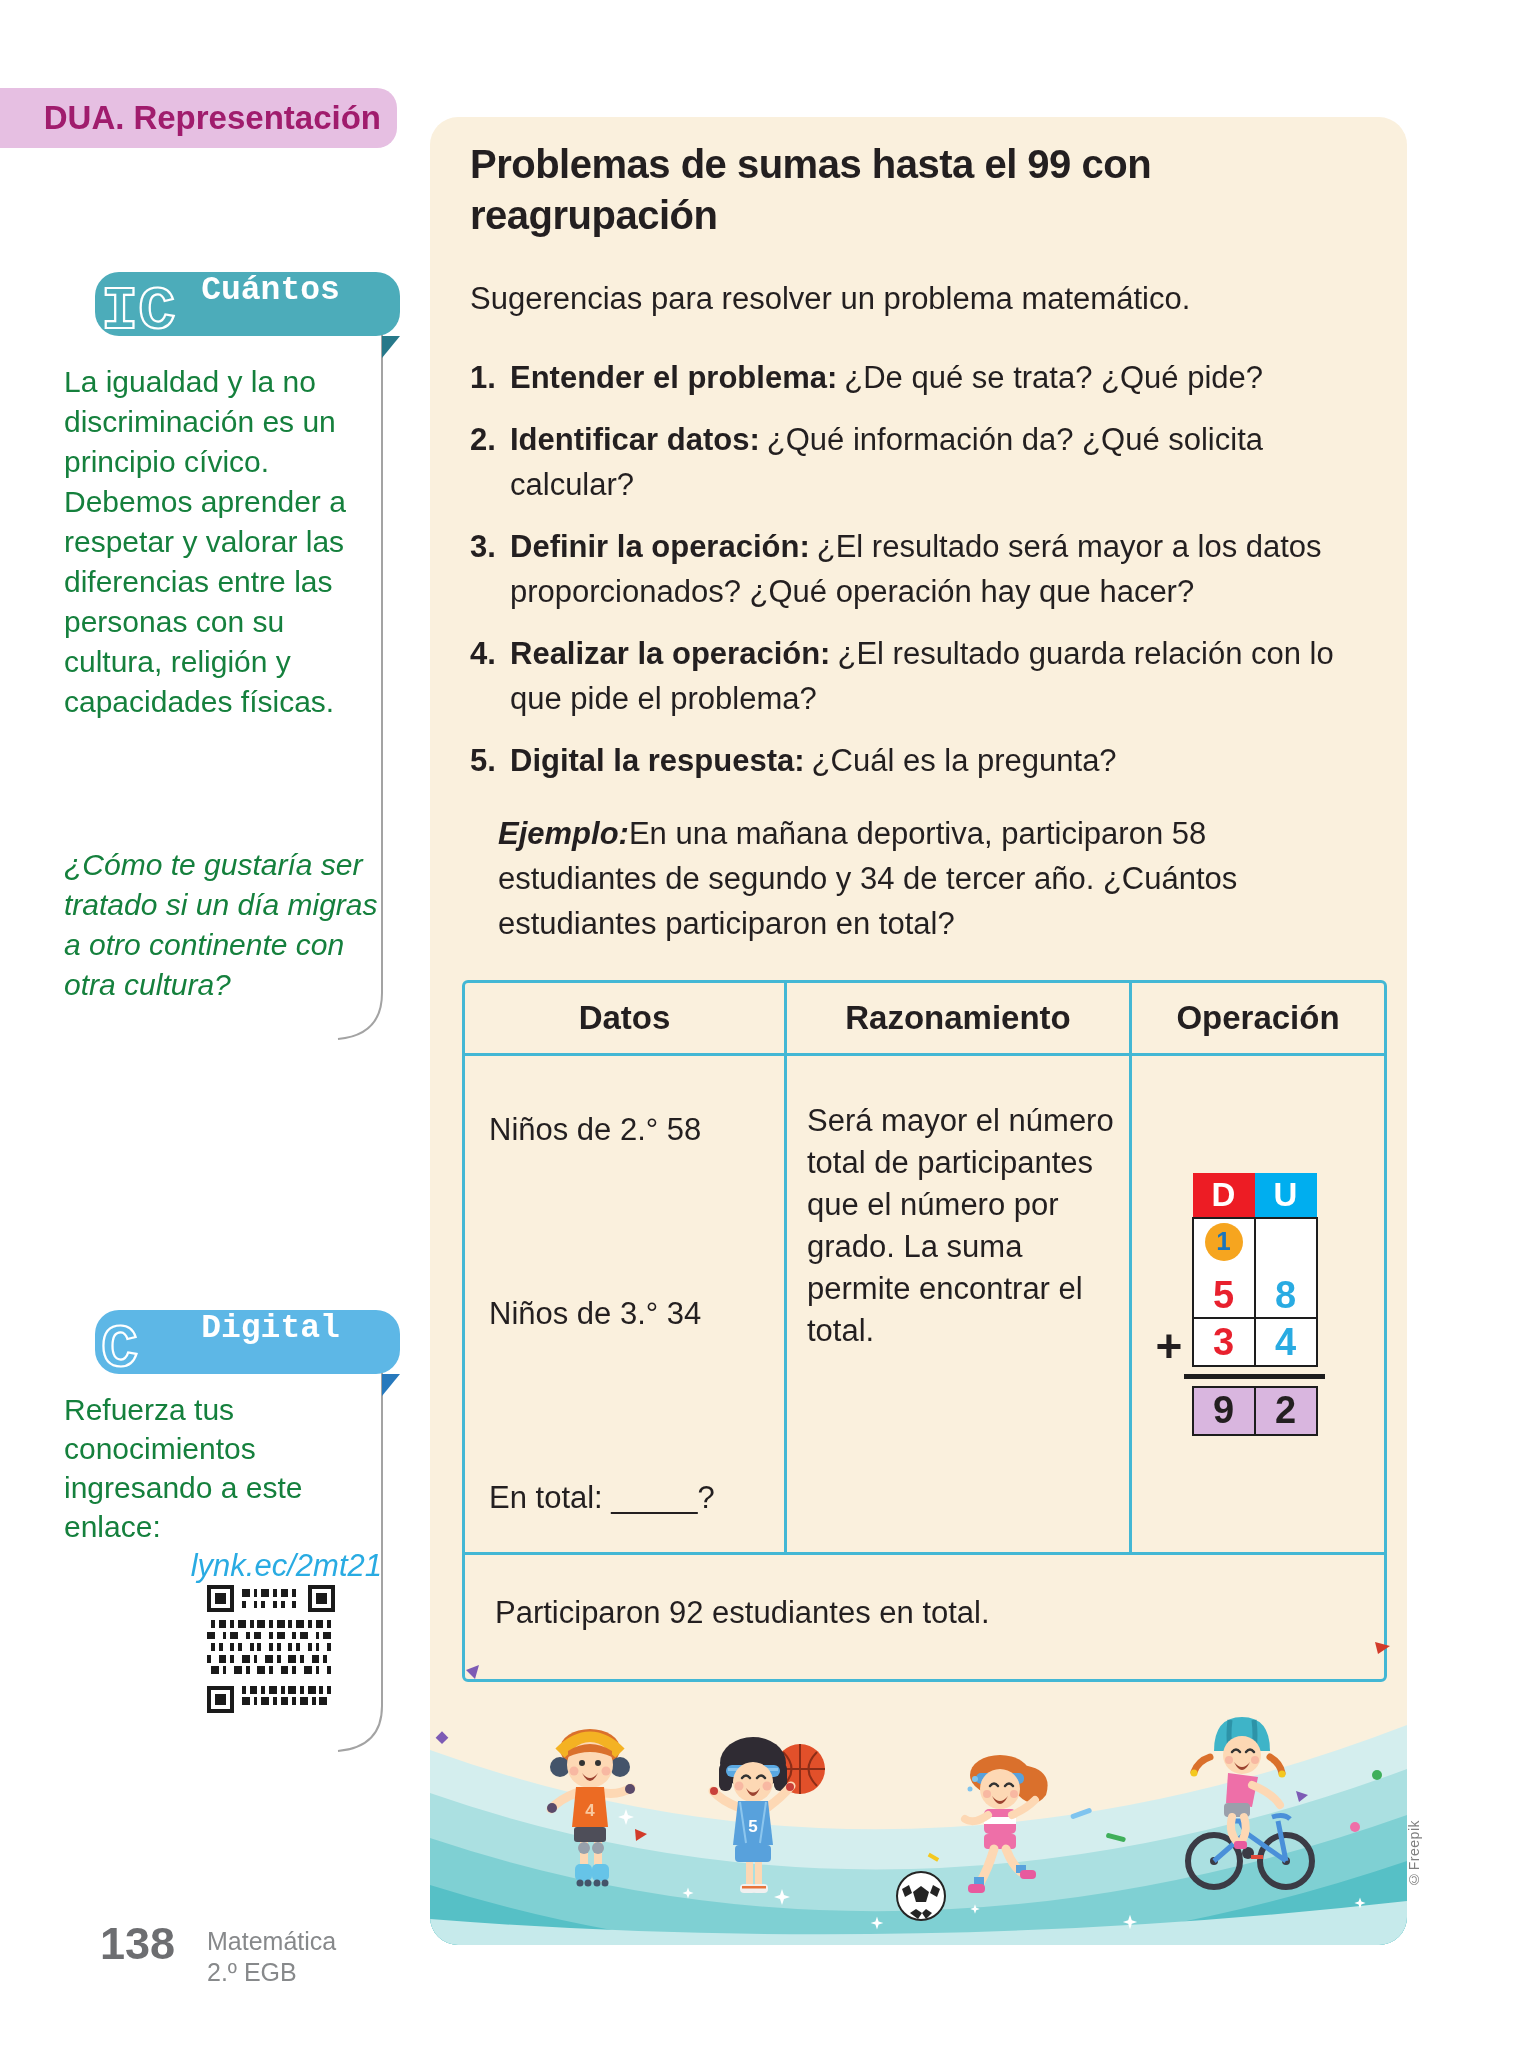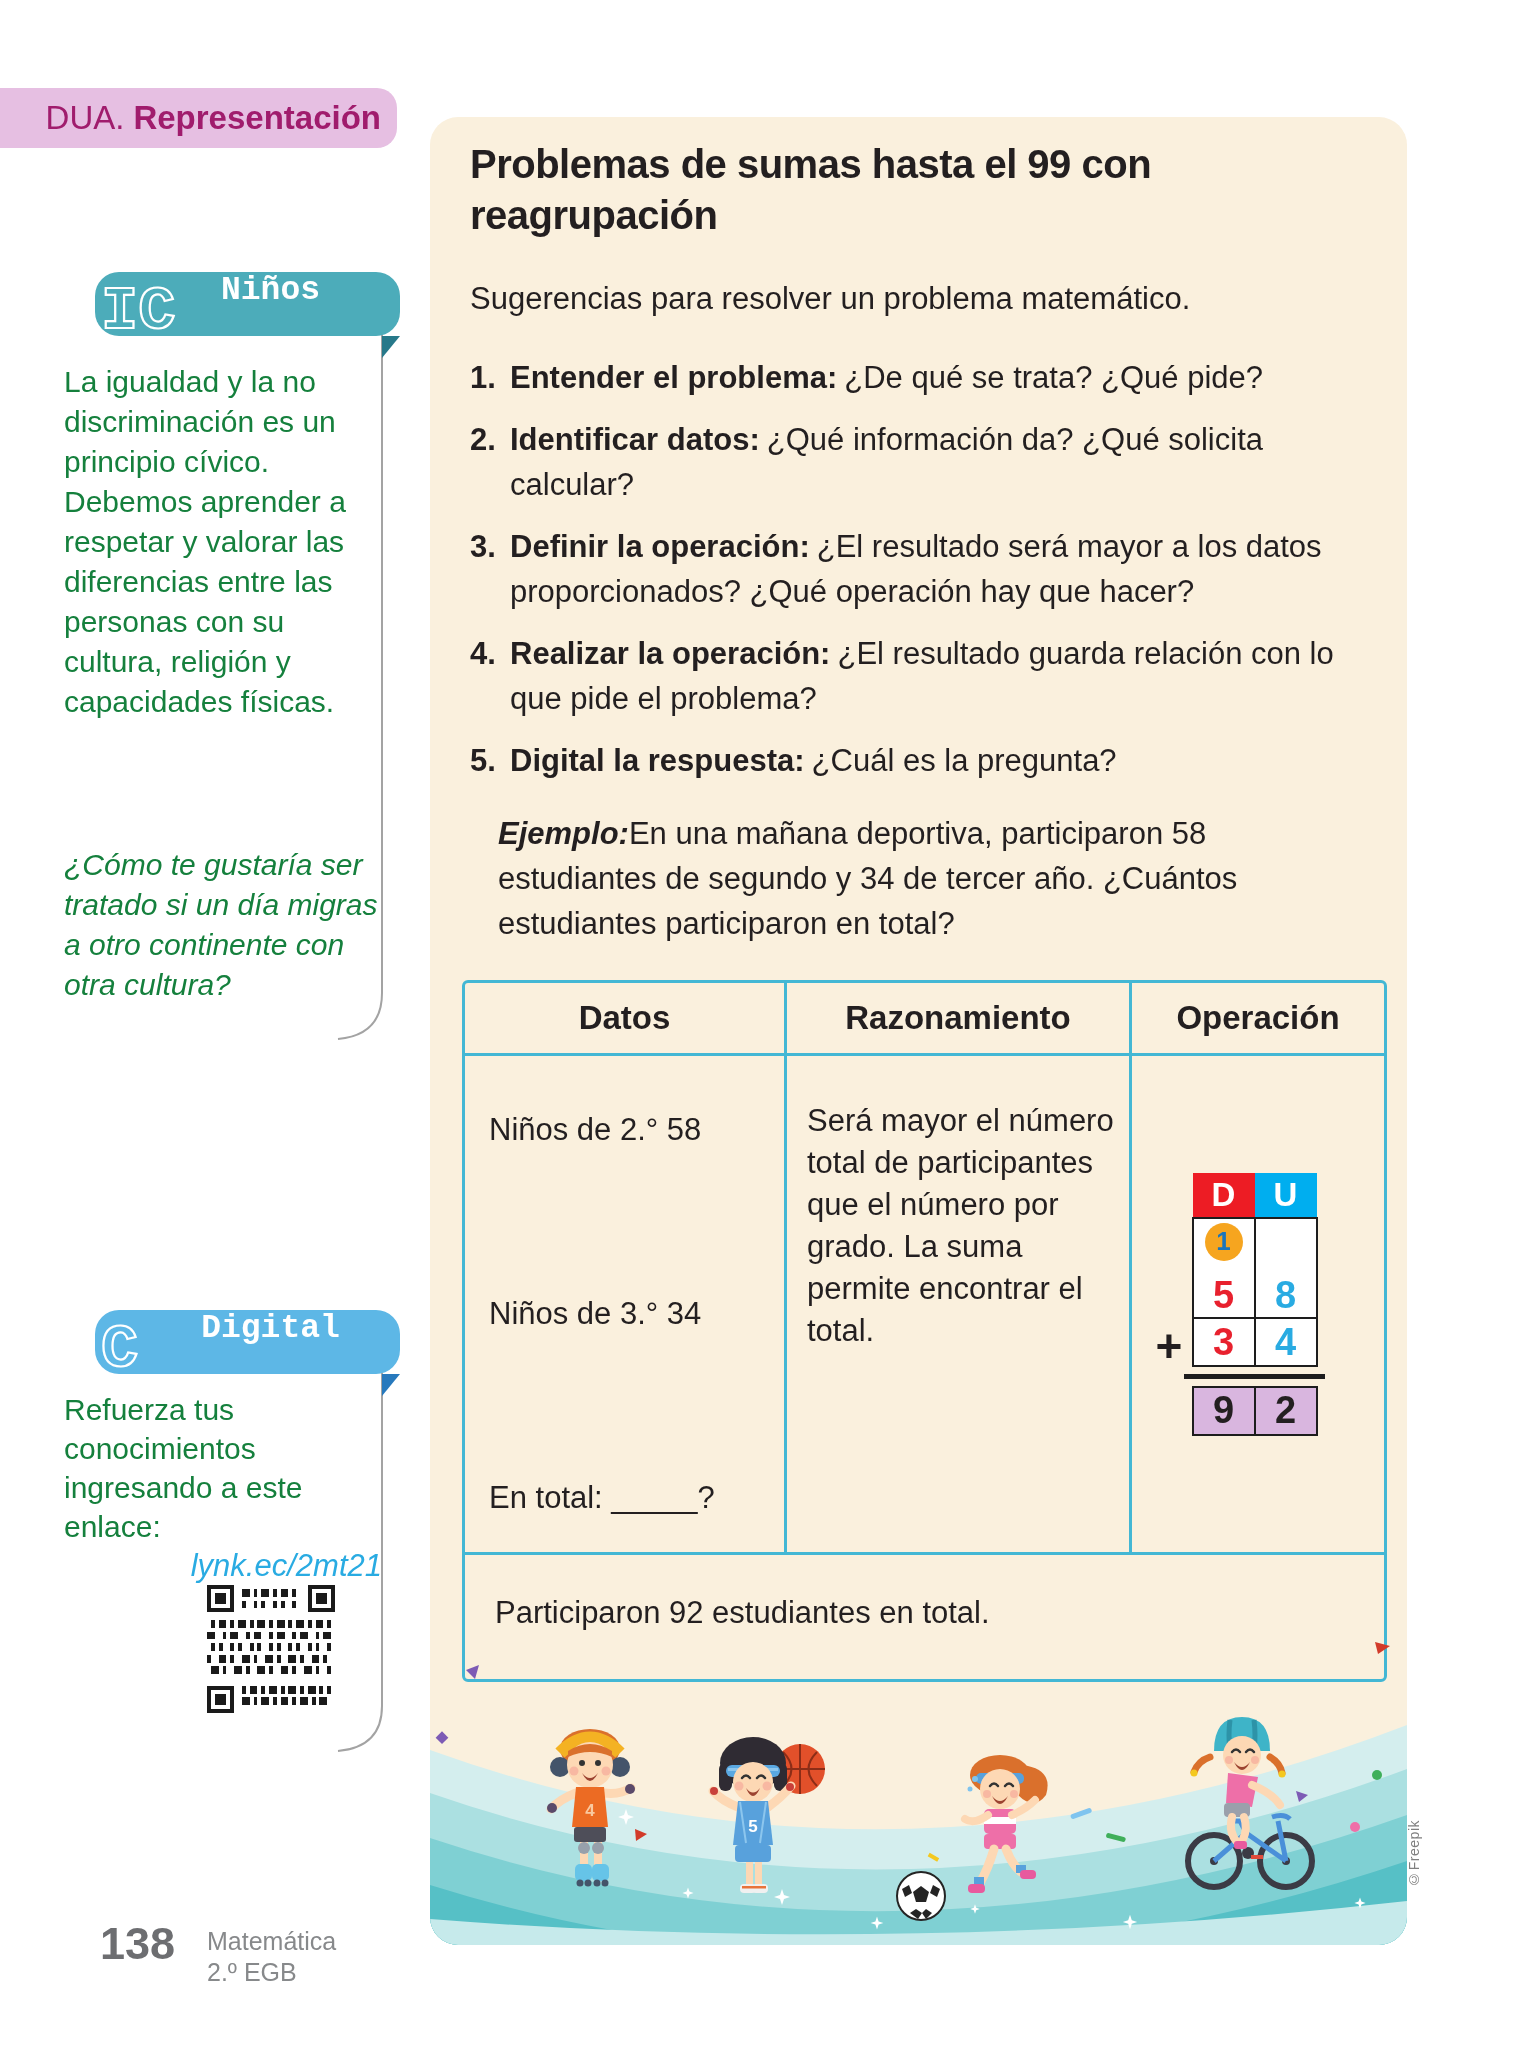--- a/index.html
+++ b/index.html
@@ -3,21 +3,21 @@
 <meta charset="utf-8">
 <style>
   html,body{margin:0;padding:0;background:#ffffff;}
   #page{position:relative;width:1536px;height:2048px;background:#ffffff;
         font-family:"Liberation Sans",sans-serif;color:#231f20;overflow:hidden;}
 
   
   .dua-badge{position:absolute;left:0;top:88px;width:397px;height:60px;background:#e6bfe2;
              border-radius:0 20px 20px 0;display:flex;align-items:center;justify-content:flex-end;
              padding-right:16px;box-sizing:border-box;font-size:33px;}
-  .dua-prefix{font-weight:400;color:#a01c6d;margin-right:9px;}
+  .dua-prefix{font-weight:700;color:#a01c6d;margin-right:9px;}
   .dua-label{font-weight:700;color:#a01c6d;}
 
   
   .note-header{position:absolute;left:95px;width:305px;height:64px;border-radius:24px;
                display:flex;align-items:flex-start;justify-content:center;font-family:Liberation Mono, monospace;}
   .note-title{color:#ffffff;font-weight:bold;font-size:33px;margin-left:46px;}
   .monogram{position:absolute;left:2px;top:2px;overflow:visible;}
   .monogram text{font-size:62px;font-weight:bold;fill:none;stroke:#ffffff;stroke-width:2.2px;}
   .fold{position:absolute;}
   .card-edge{position:absolute;left:322px;overflow:visible;}
@@ -103,21 +103,21 @@
     <span class="dua-label">Representación</span>
   </div>
 
   <svg class="card-edge" style="top:333px" width="80" height="730">
     <path d="M60,2 V660 Q60,702 16,706" stroke="#a3a3a3" stroke-width="2" fill="none"></path>
   </svg>
   <div class="note-header civica-header">
     <svg class="monogram" width="110" height="70">
       <text x="4" y="54">IC</text>
     </svg>
-    <span class="note-title">Niños</span>
+    <span class="note-title">Cuántos</span>
   </div>
   <svg class="fold" style="left:382px;top:336px" width="18" height="22">
     <polygon points="0,0 18,0 0,22" fill="#27798a"></polygon>
   </svg>
   <div class="note-body">La igualdad y la no discriminación es un principio cívico. Debemos aprender a respetar y valorar las diferencias entre las personas con su cultura, religión y capacidades físicas.</div>
   <div class="note-question">¿Cómo te gustaría ser tratado si un día migras a otro continente con otra cultura?</div>
 
   <svg class="card-edge" style="top:1371px" width="80" height="400">
     <path d="M60,2 V335 Q60,376 16,380" stroke="#a3a3a3" stroke-width="2" fill="none"></path>
   </svg>

